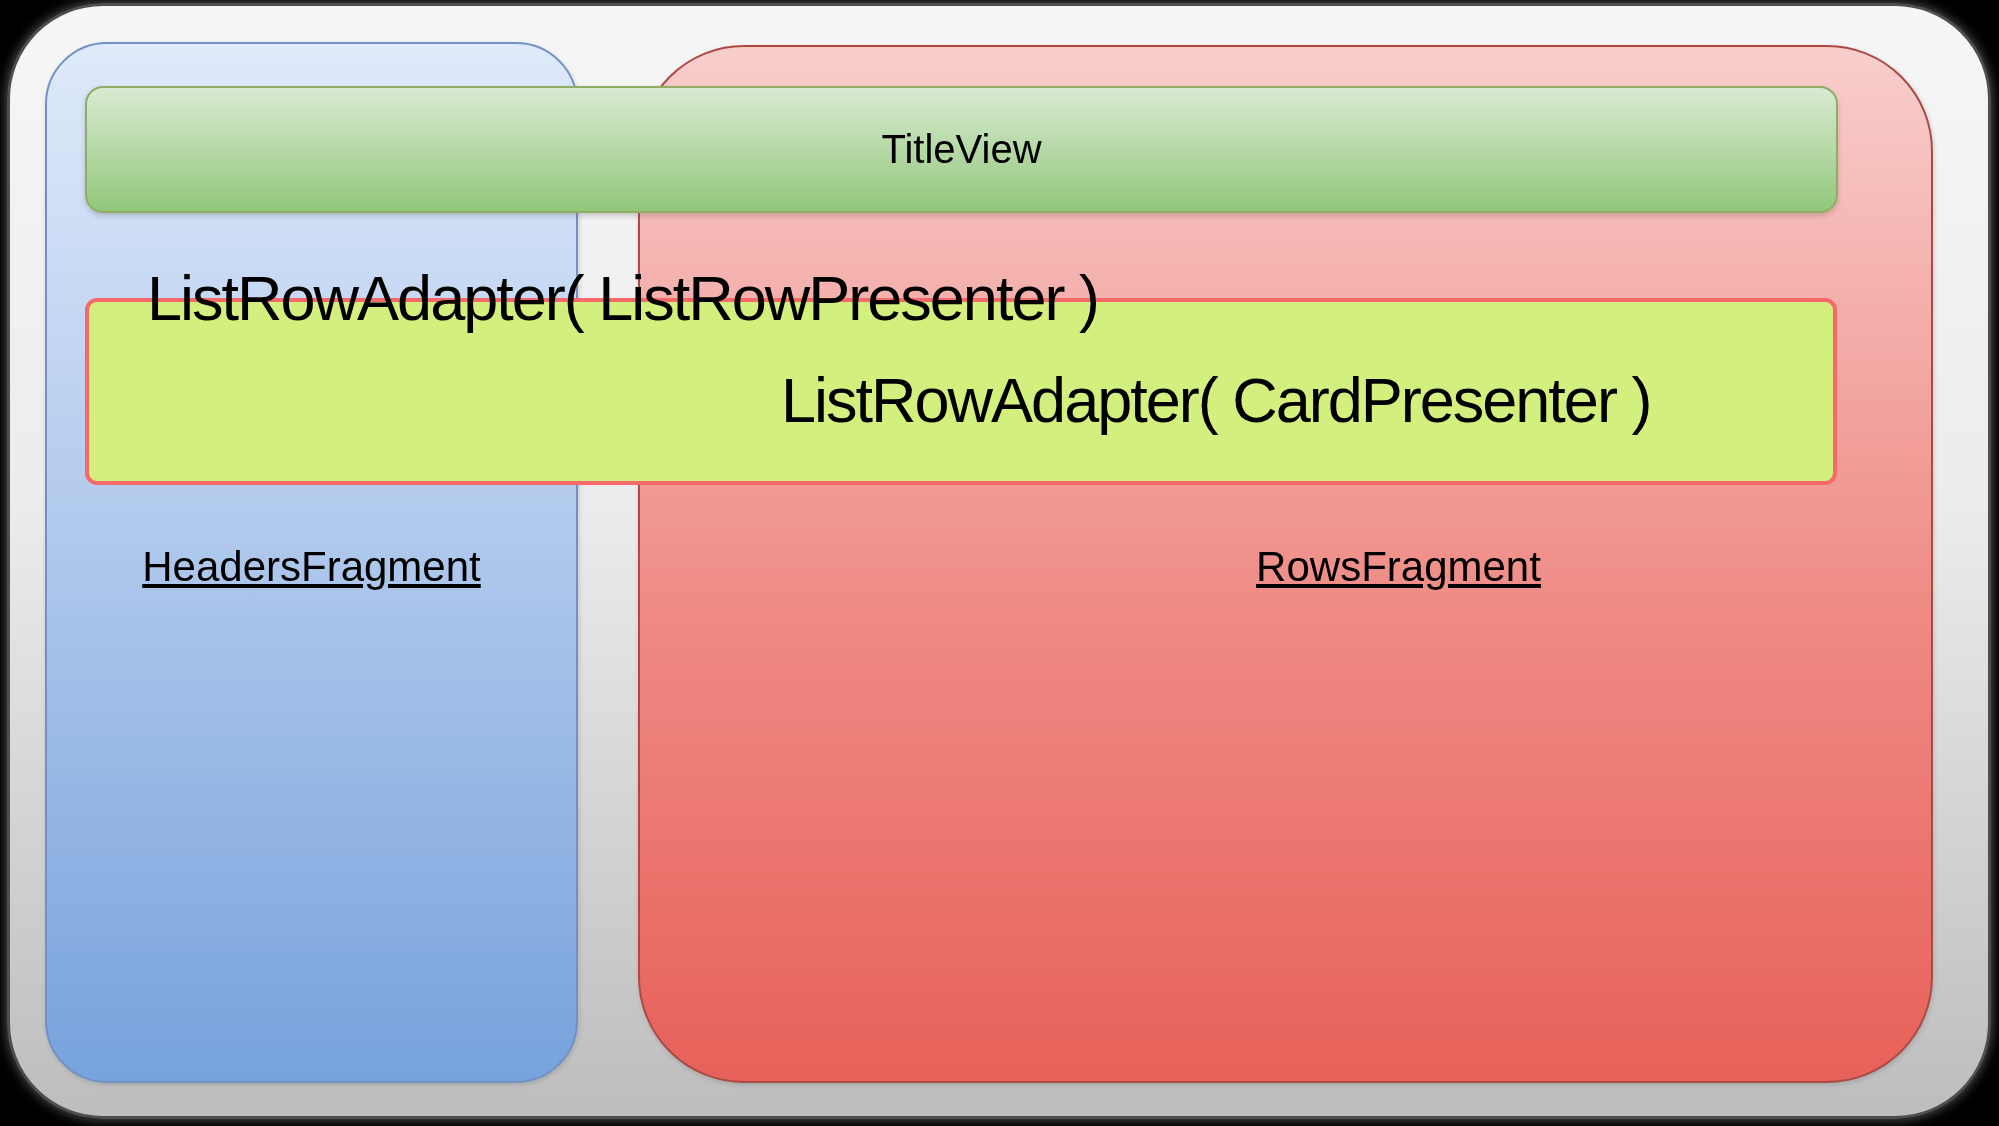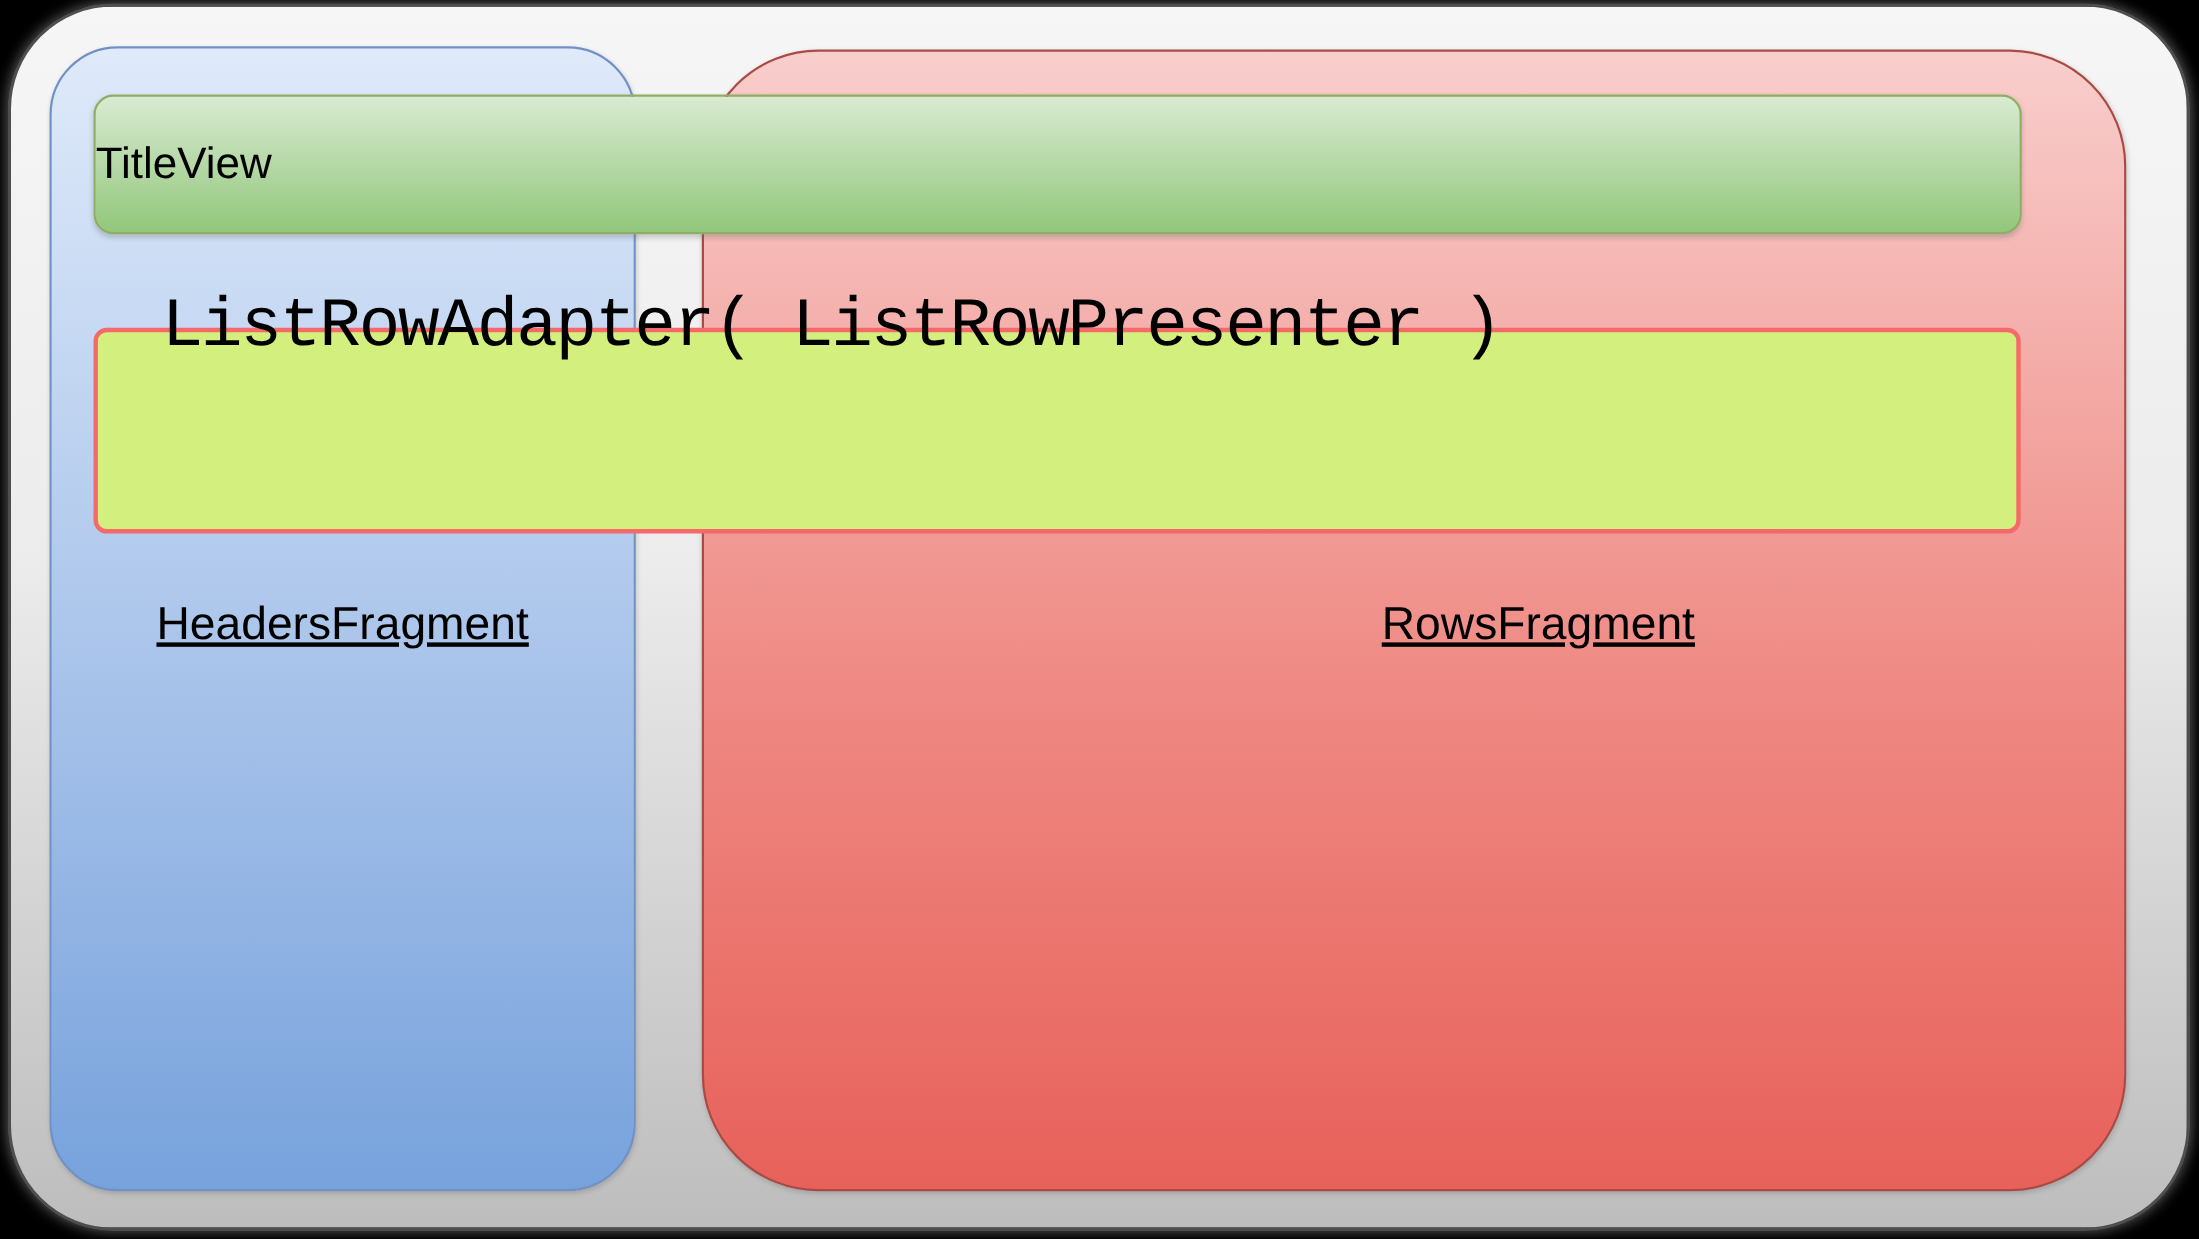--- a/index.html
+++ b/index.html
@@ -69,41 +69,42 @@
     border-radius: 18px;
     border: 2px solid var(--green-border, #8fad63);
     background: linear-gradient(180deg,
       var(--green-top, #d9ead2) 0%,
       var(--green-bottom, #92c77b) 100%);
     box-shadow: 0 3px 5px rgba(100,100,100,0.30);
     box-sizing: border-box;
     z-index: 4;
     display: flex;
     align-items: center;
+    justify-content: center;
   }
   .green-bar .label {
     font-size: 40px;
     color: #000000;
     letter-spacing: 0px;
   }
   
   .yellow-bar {
     position: absolute;
     left: 85px; top: 298px;
     width: 1752px; height: 187px;
     border-radius: 12px;
     border: 4px solid var(--yellow-border, #f5696b);
     background: var(--yellow-fill, #d3ef7d);
     box-sizing: border-box;
     z-index: 5;
   }
   
   .big-text {
     position: absolute;
-    font-family: Liberation Mono, monospace;
+    font-family: Liberation Sans, sans-serif;
     font-size: 63px;
     letter-spacing: -2px;
     line-height: 80px;
     color: #000000;
     white-space: nowrap;
     z-index: 7;
   }
   #lrp-text   { left: 147px; top: 258px; }
   #header-text{ left: 190px; top: 360px; }
   #card-text  { left: 781px; top: 360px; }
@@ -135,18 +136,19 @@
 
   <div class="green-bar">
     <span class="label">TitleView</span>
   </div>
 
   <div class="yellow-bar"></div>
 
   <div class="big-text" id="lrp-text">ListRowAdapter( ListRowPresenter )</div>
 
 
+  <div class="big-text" id="card-text">ListRowAdapter( CardPresenter )</div>
 
   <div class="frag-label" id="headers-label">HeadersFragment</div>
 
   <div class="frag-label" id="rows-label">RowsFragment</div>
 
 </div>
 
 </body></html>

